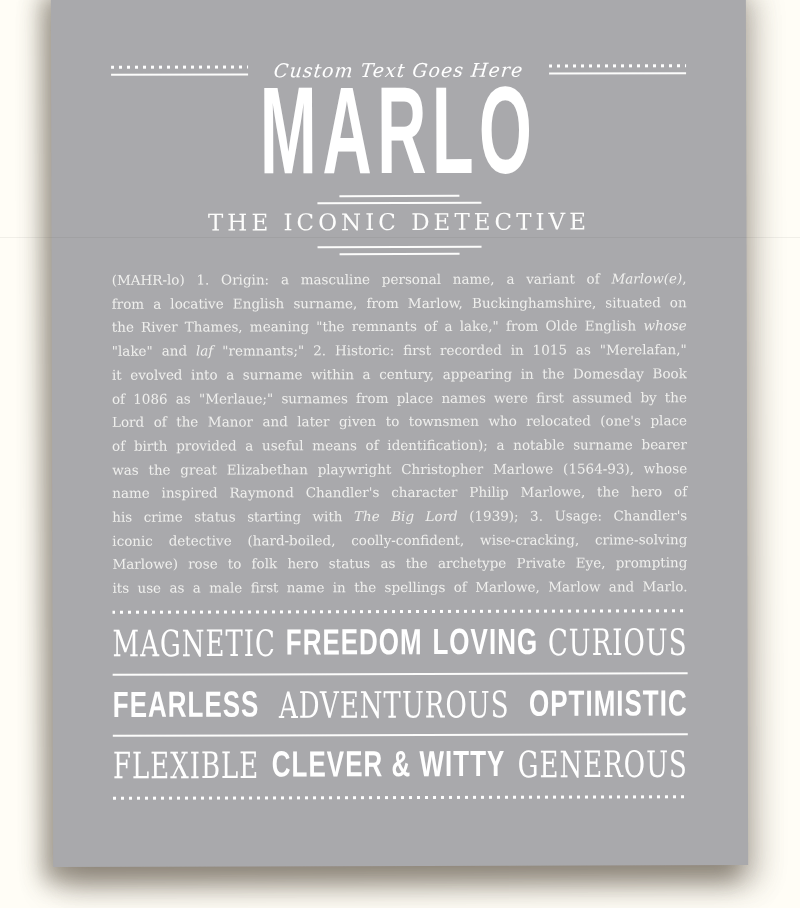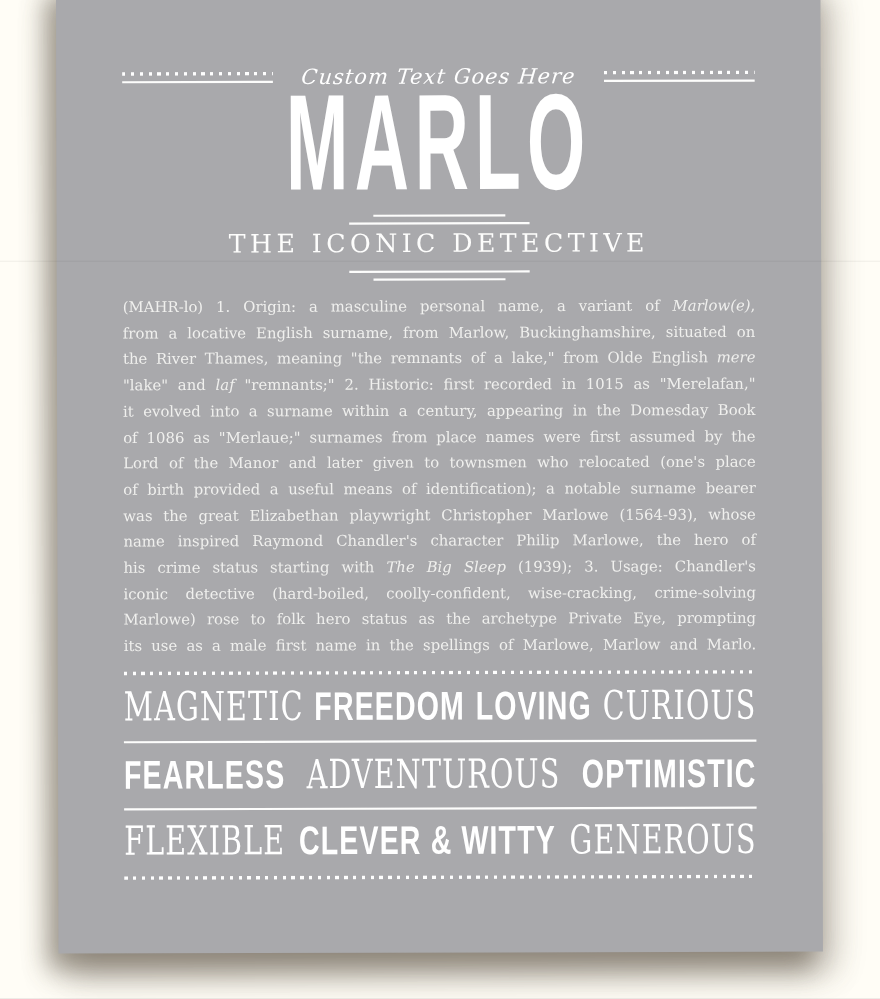--- a/index.html
+++ b/index.html
@@ -145,29 +145,29 @@
   <div class="subtitle">THE ICONIC DETECTIVE</div>
 
   <div class="rule-pair bottom">
     <div class="r long"></div>
     <div class="r short"></div>
   </div>
 
   <div class="definition">
       <div class="def-line"><span>(MAHR-lo) 1. Origin:  a masculine personal name, a variant of </span><span class="it">Marlow(e)</span><span>,</span></div>
       <div class="def-line"><span>from a locative English surname, from Marlow, Buckinghamshire, situated on</span></div>
-      <div class="def-line"><span>the River Thames, meaning "the remnants of a lake," from Olde English </span><span class="it">mere</span></div>
+      <div class="def-line"><span>the River Thames, meaning "the remnants of a lake," from Olde English </span><span class="it">whose</span></div>
       <div class="def-line"><span>"lake" and </span><span class="it">laf</span><span> "remnants;"  2. Historic:  first recorded in 1015 as "Merelafan,"</span></div>
       <div class="def-line"><span>it evolved into a surname within a century, appearing in the Domesday Book</span></div>
       <div class="def-line"><span>of 1086 as "Merlaue;" surnames from place names were first assumed by the</span></div>
       <div class="def-line"><span>Lord of the Manor and later given to townsmen who relocated (one's place</span></div>
       <div class="def-line"><span>of birth provided a useful means of identification); a notable surname bearer</span></div>
       <div class="def-line"><span>was the great Elizabethan playwright Christopher Marlowe (1564-93), whose</span></div>
       <div class="def-line"><span>name inspired Raymond Chandler's character Philip Marlowe, the hero of</span></div>
-      <div class="def-line"><span>his crime status starting with </span><span class="it">The Big Sleep</span><span> (1939);  3. Usage: Chandler's</span></div>
+      <div class="def-line"><span>his crime status starting with </span><span class="it">The Big Lord</span><span> (1939);  3. Usage: Chandler's</span></div>
       <div class="def-line"><span>iconic detective (hard-boiled, coolly-confident, wise-cracking, crime-solving</span></div>
       <div class="def-line"><span>Marlowe) rose to folk hero status as the archetype Private Eye, prompting</span></div>
       <div class="def-line"><span>its use as a male first name in the spellings of Marlowe, Marlow and Marlo.</span></div>
     </div>
 
   <div class="dotrule d1"></div>
 
   <div class="trait-row r1">
       <span class="trait slab">MAGNETIC</span>
       <span class="trait sans">FREEDOM</span>

